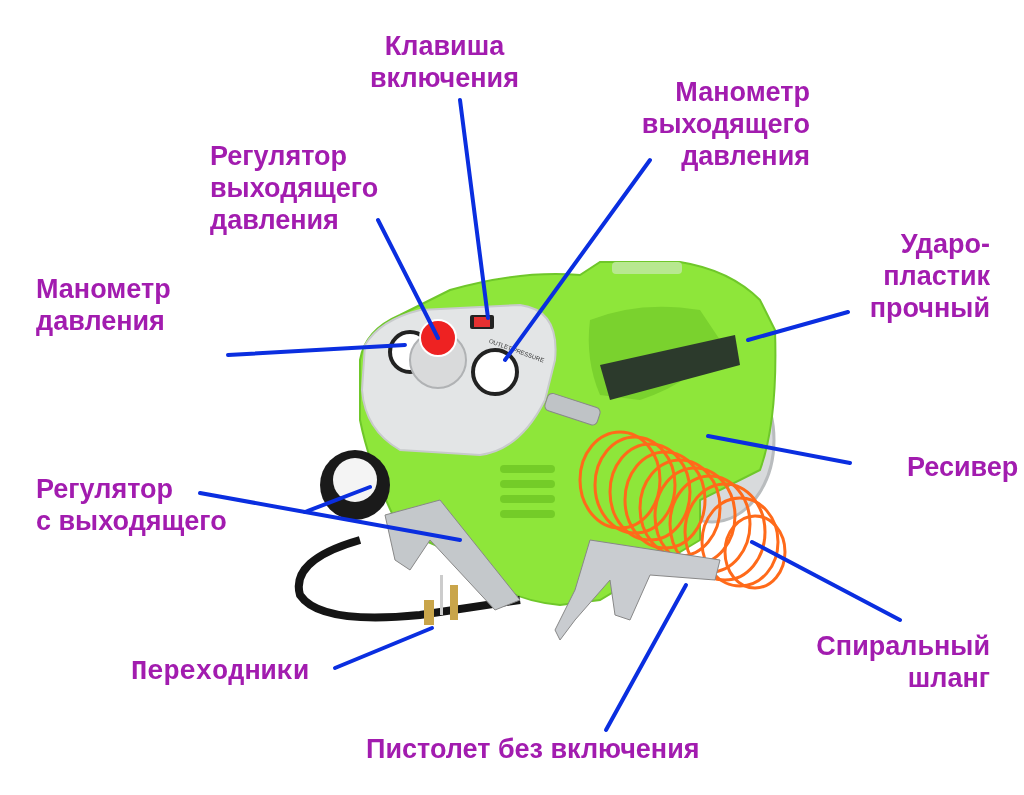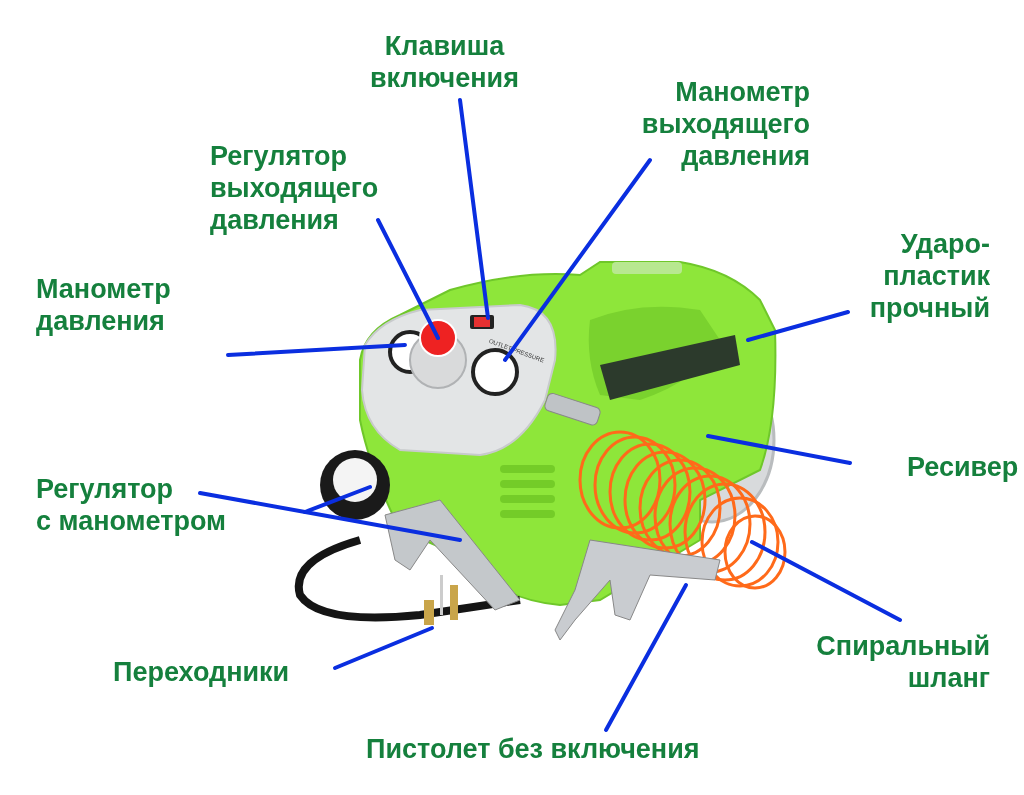--- a/index.html
+++ b/index.html
@@ -1,19 +1,19 @@
 <!DOCTYPE html>
 <html><head>
 <meta charset="utf-8">
 <style>
   html, body { margin: 0; padding: 0; background: #ffffff; }
   body { width: 1024px; height: 795px; position: relative; overflow: hidden;
          font-family: "Liberation Sans", "DejaVu Sans", sans-serif; }
   .label { position: absolute; font-weight: bold; font-size: 27px; line-height: 32px;
-           color: #15803d; white-space: nowrap; }
+           color: #a21caf; white-space: nowrap; }
   .label .ln { display: block; }
   .right { text-align: right; }
   .center { text-align: center; }
   svg.art { position: absolute; left: 0; top: 0; }
 </style>
 </head>
 <body>
 
 <svg class="art" width="1024" height="795" viewBox="0 0 1024 795">
 
@@ -119,27 +119,27 @@
   <span class="ln">Манометр</span>
   <span class="ln">давления</span>
 </div>
 
 <div class="label" style="left:860px; top:451px;margin-left:47px;">
   <span class="ln">Ресивер</span>
 </div>
 
 <div class="label" style="left:36px; top:473px;">
   <span class="ln">Регулятор</span>
-  <span class="ln">с манометром</span>
+  <span class="ln">с выходящего</span>
 </div>
 
 <div class="label right" style="right:34px; top:630px;">
   <span class="ln">Спиральный</span>
   <span class="ln">шланг</span>
 </div>
 
-<div class="label" style="left:113px; top:656px;">
+<div class="label" style="left:131px; top:656px;font-family:Liberation Mono, monospace;">
   <span class="ln">Переходники</span>
 </div>
 
 <div class="label" style="left:366px; top:733px;">
   <span class="ln">Пистолет без включения</span>
 </div>
 
 </body></html>

